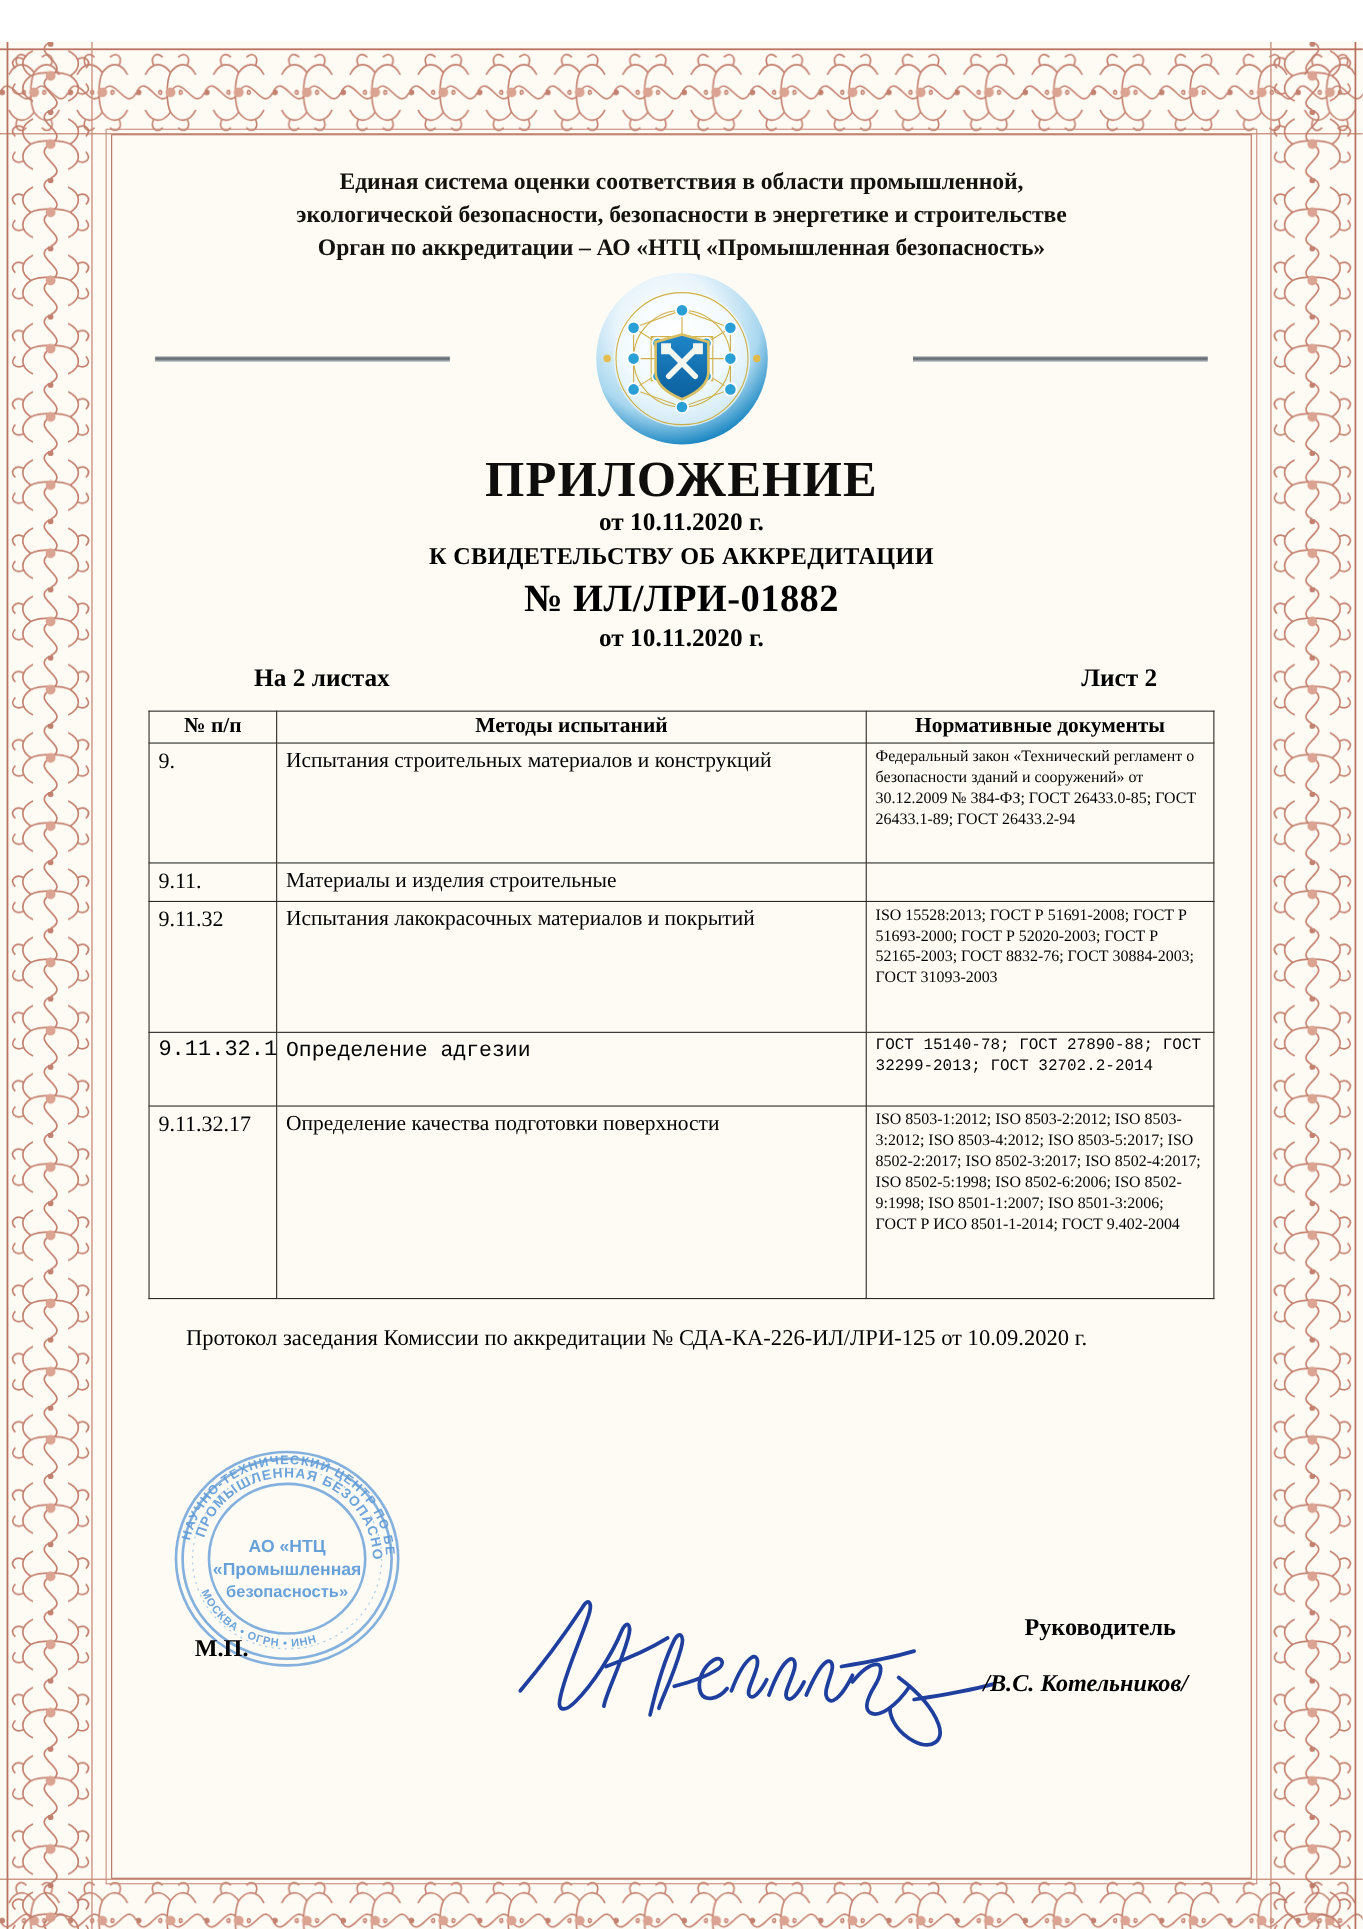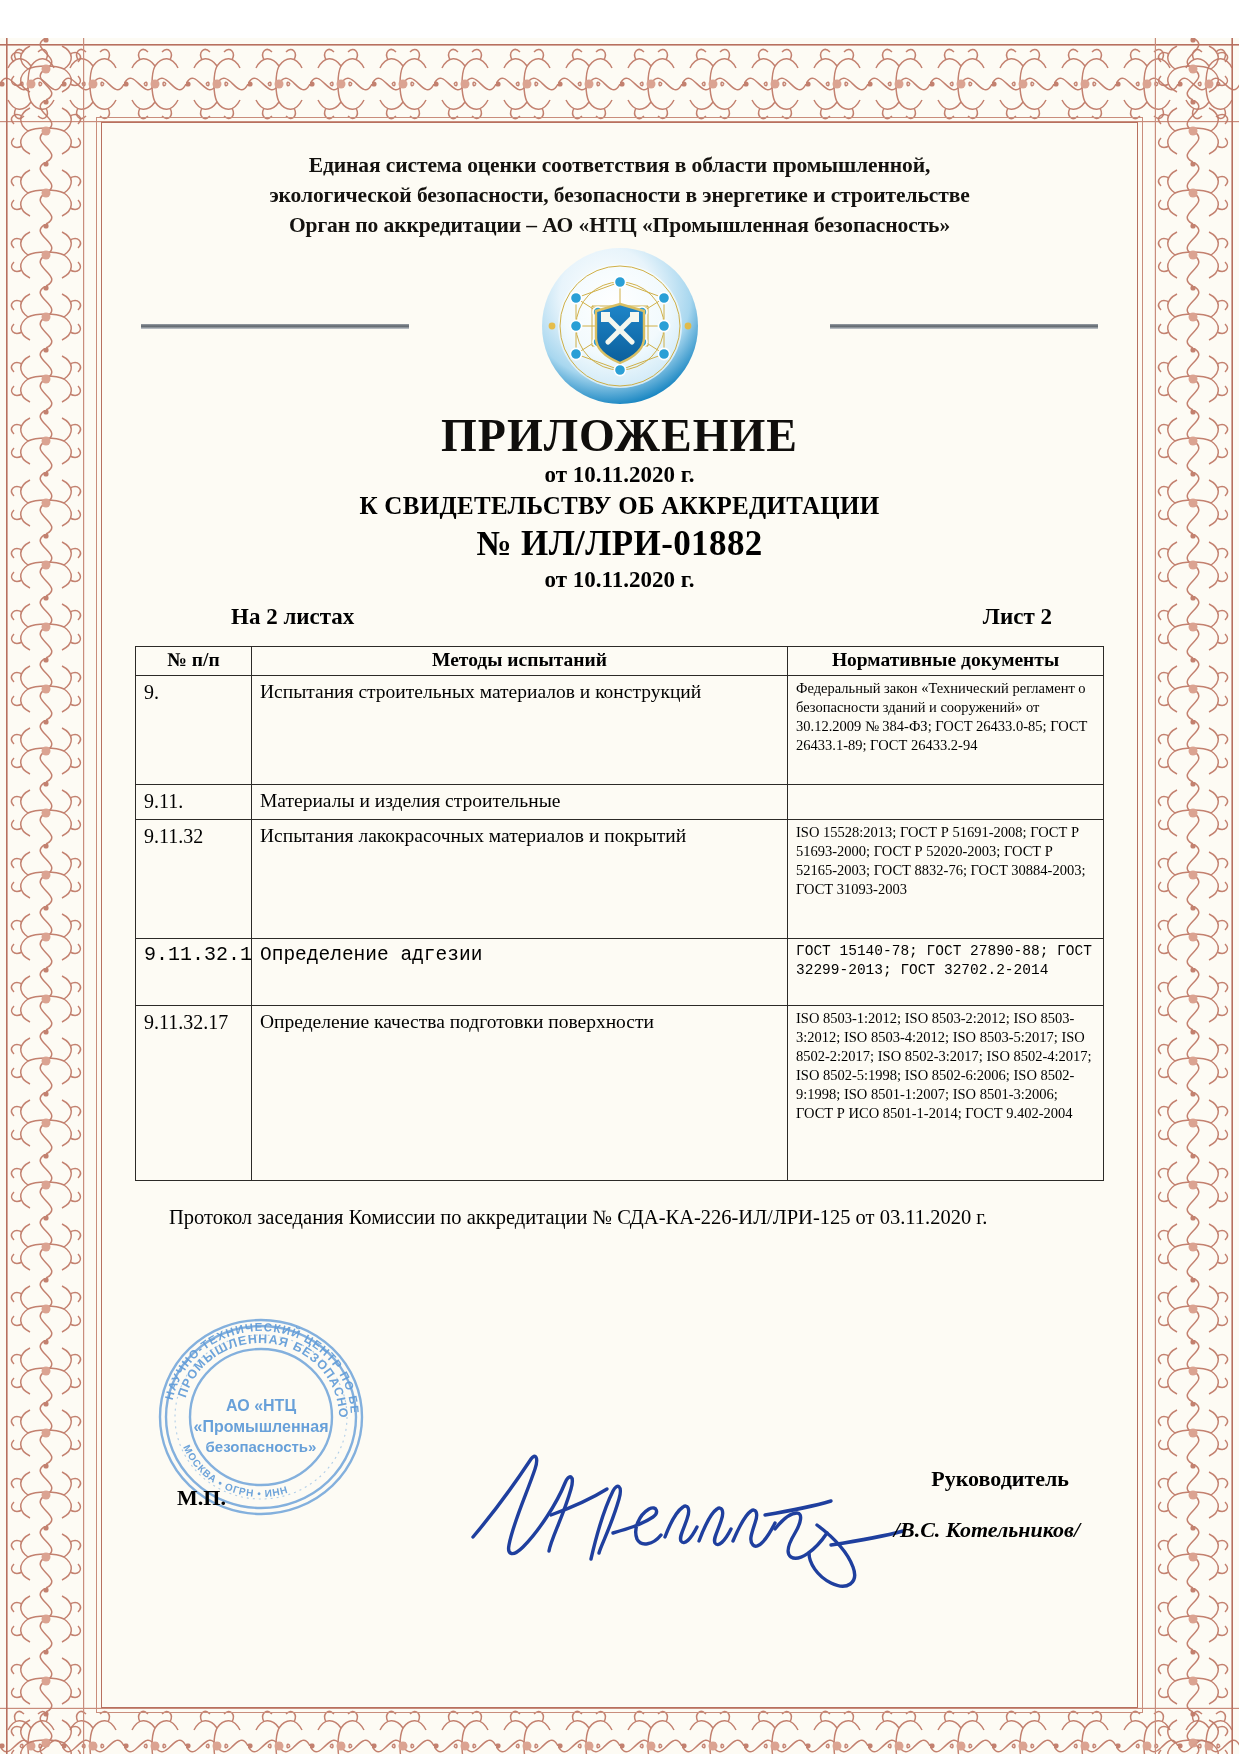--- a/index.html
+++ b/index.html
@@ -72,21 +72,21 @@
 
   
   .t-prilozhenie{
     text-align:center;font-weight:bold;font-size:46px;line-height:44px;
     letter-spacing:1px;margin-top:6px;color:#100e0c;
   }
   .t-date1{
     text-align:center;font-weight:bold;font-size:23px;line-height:30px;margin-top:2px;
   }
   .t-svid{
-    text-align:center;font-weight:bold;font-size:25px;line-height:32px;letter-spacing:.3px;
+    text-align:center;font-weight:bold;font-size:22px;line-height:32px;letter-spacing:.3px;
   }
   .t-num{
     text-align:center;font-weight:bold;font-size:35px;line-height:42px;letter-spacing:.4px;margin-top:1px;
   }
   .t-date2{
     text-align:center;font-weight:bold;font-size:23px;line-height:30px;
   }
   .sheets-row{
     display:flex;justify-content:space-between;align-items:baseline;
     font-weight:bold;font-size:23px;margin-top:9px;
@@ -341,21 +341,21 @@
         </tr>
         <tr class="r9113217">
           <td class="num">9.11.32.17</td>
           <td class="method">Определение качества подготовки поверхности</td>
           <td class="docs">ISO 8503-1:2012; ISO 8503-2:2012; ISO 8503-3:2012; ISO 8503-4:2012; ISO 8503-5:2017; ISO 8502-2:2017; ISO 8502-3:2017; ISO 8502-4:2017; ISO 8502-5:1998; ISO 8502-6:2006; ISO 8502-9:1998; ISO 8501-1:2007; ISO 8501-3:2006; ГОСТ Р ИСО 8501-1-2014; ГОСТ 9.402-2004</td>
         </tr>
       </tbody>
     </table>
 
     <div class="para">
-      <p class="j">Протокол заседания Комиссии по аккредитации № СДА-КА-226-ИЛ/ЛРИ-125 от 03.11.2020 г.</p>
+      <p class="j">Протокол заседания Комиссии по аккредитации № СДА-КА-226-ИЛ/ЛРИ-125 от 10.09.2020 г.</p>
     </div>
 
     <div class="sign-area">
 
       <svg class="stamp" viewBox="0 0 228 222">
         <defs>
           <path id="arcTop" d="M24,118 A90,86 0 0 1 204,118"></path>
           <path id="arcTop2" d="M36,118 A78,74 0 0 1 192,118"></path>
           <path id="arcBot" d="M30,118 A84,80 0 0 0 198,118"></path>
         </defs>

